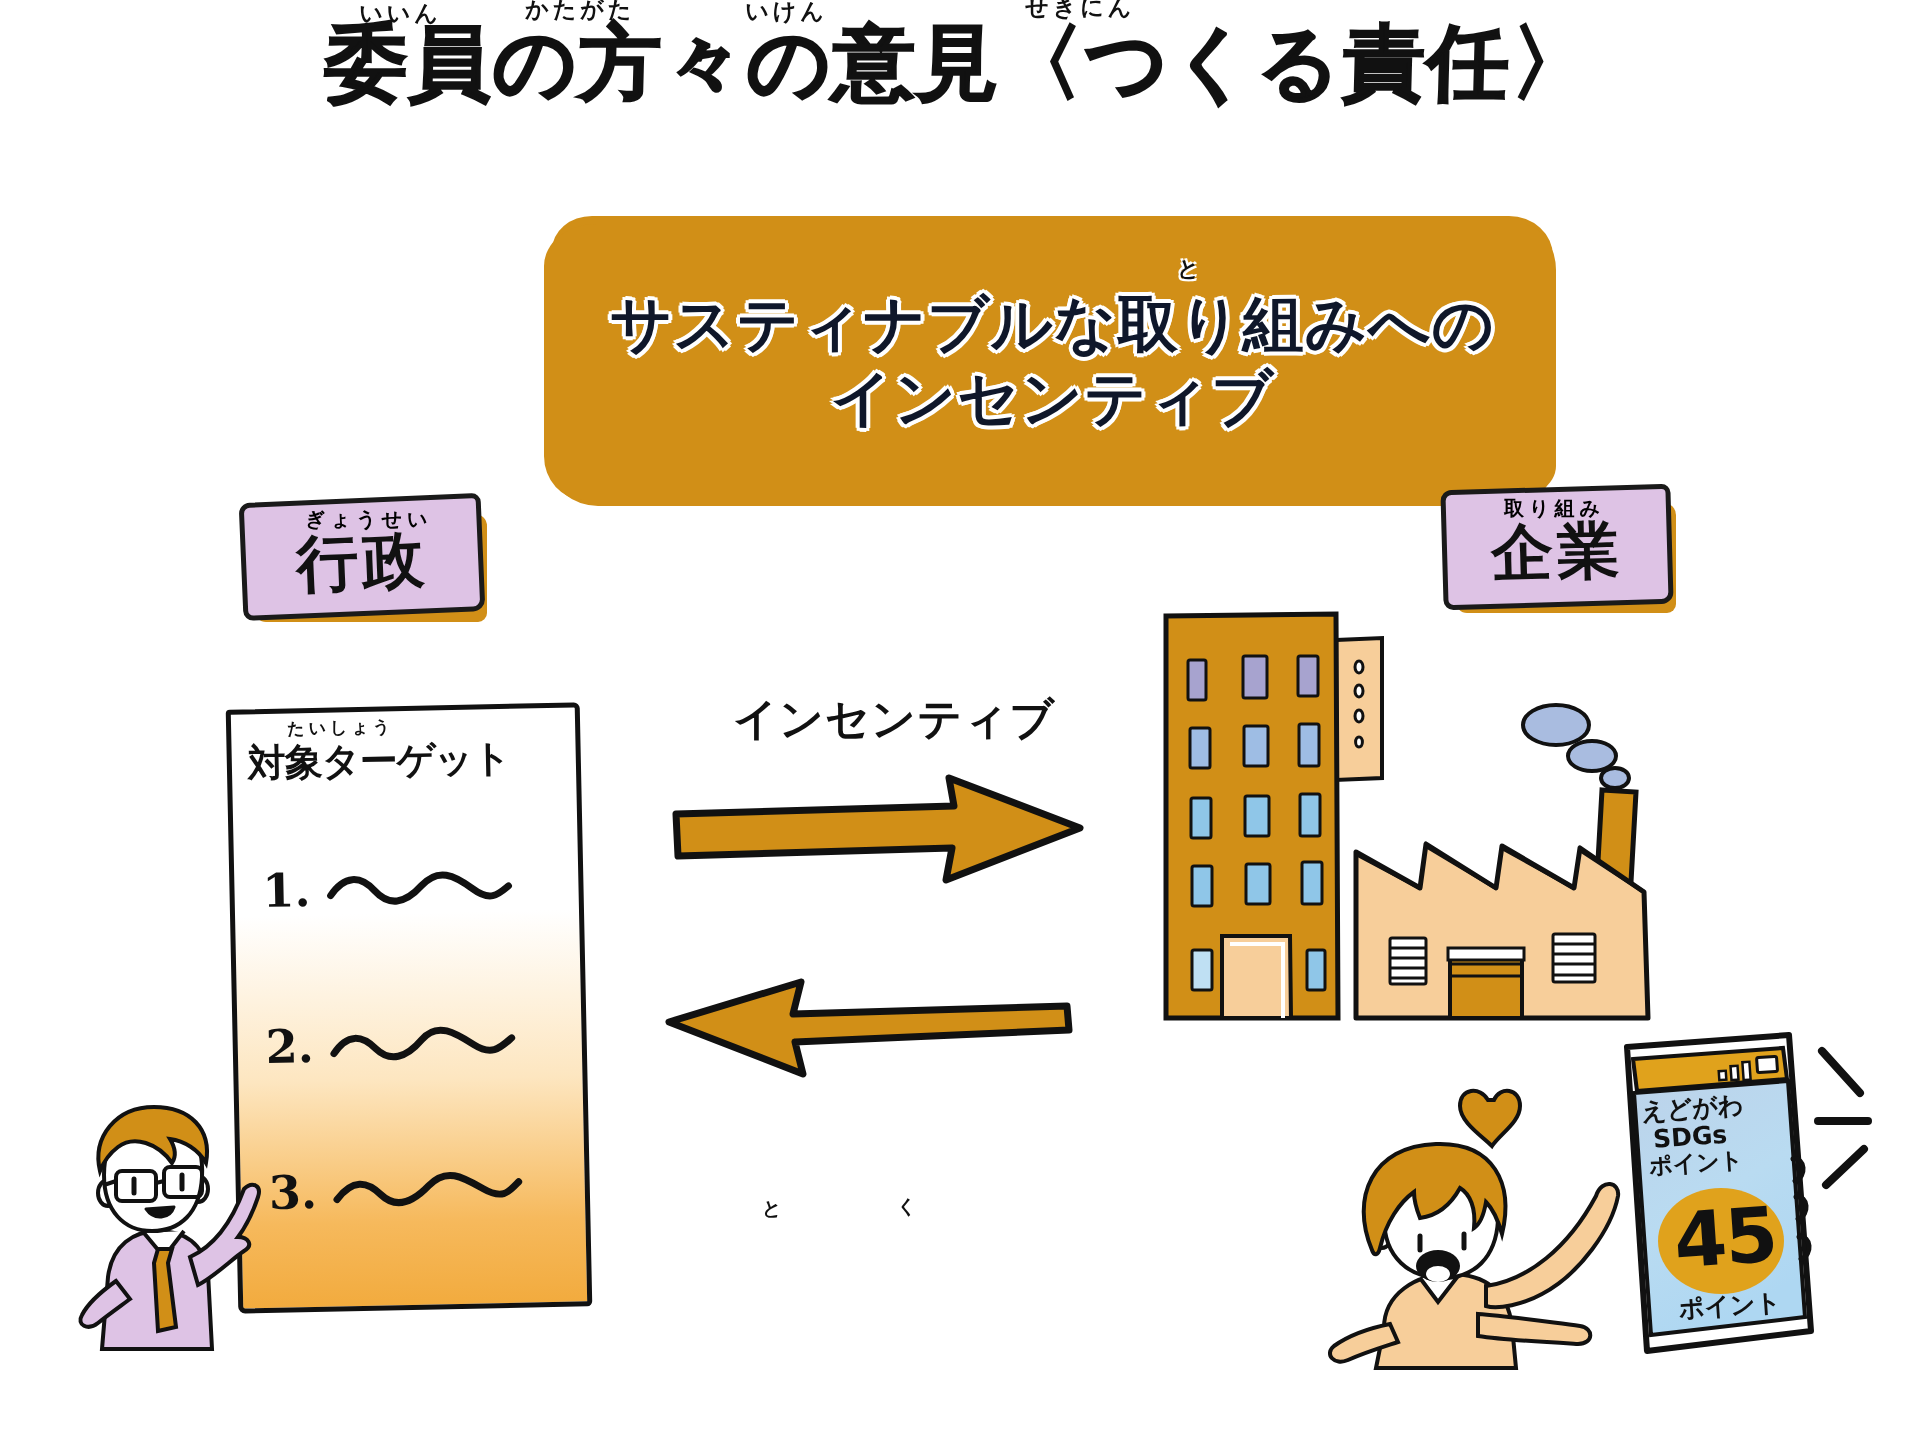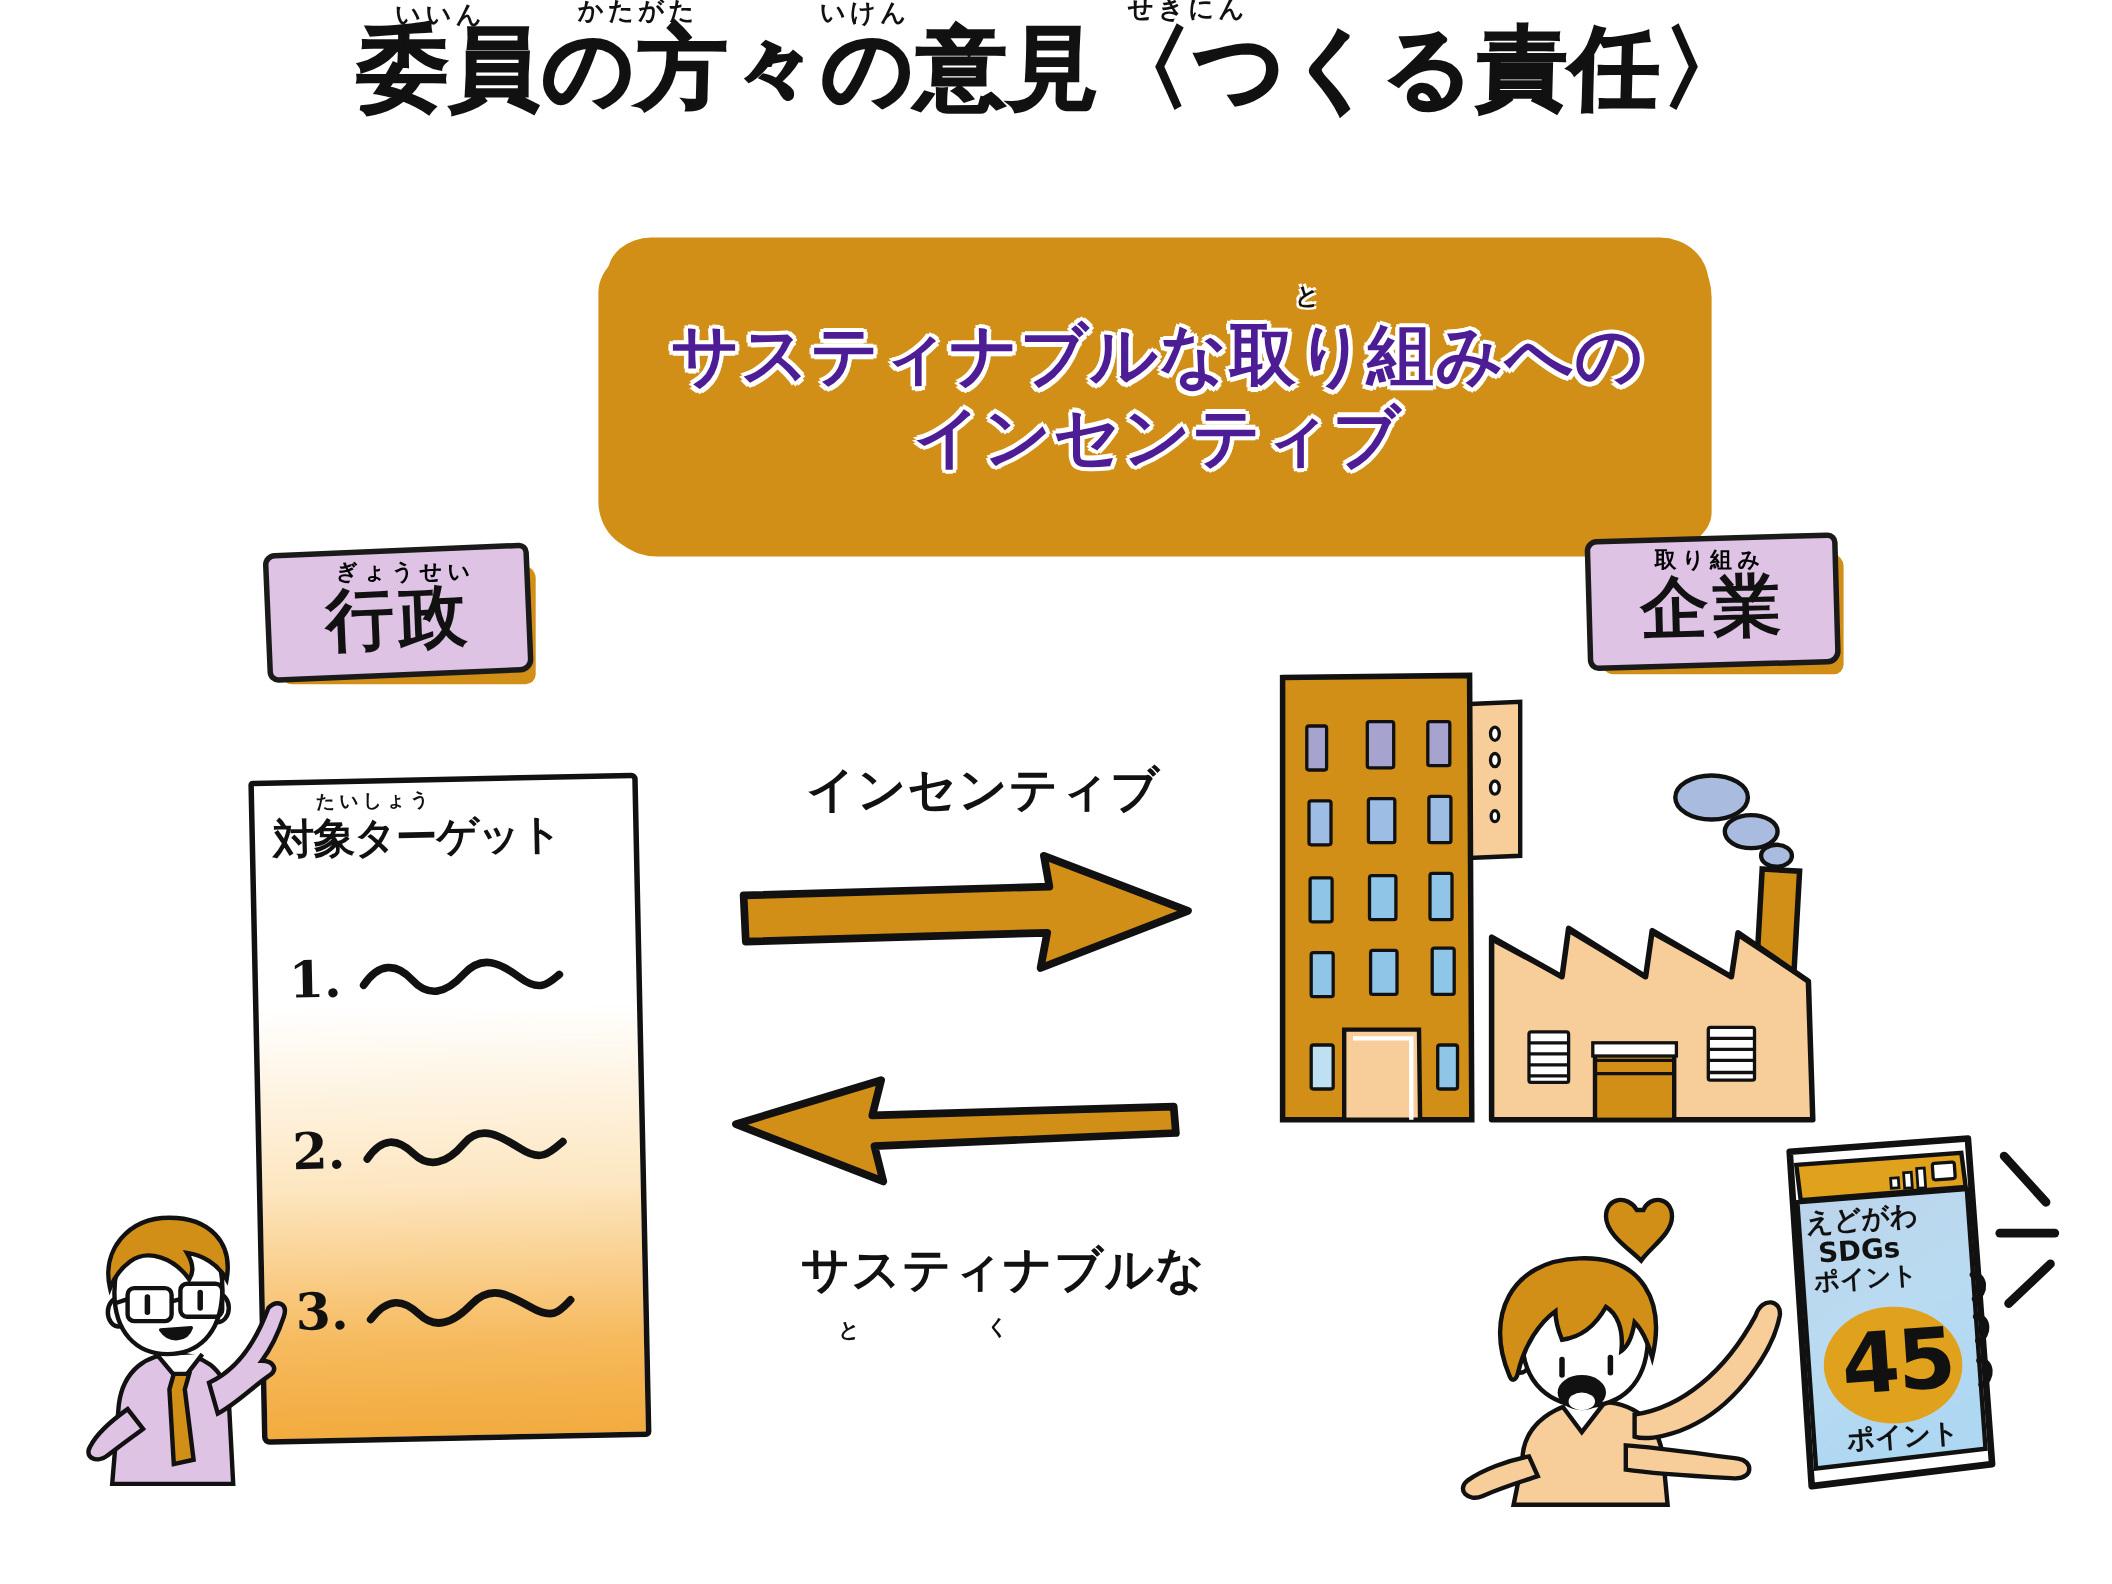--- a/index.html
+++ b/index.html
@@ -51,21 +51,21 @@
     content:"";position:absolute;left:-8px;top:8px;width:1012px;height:276px;
     background:#d18f17;
     border-radius:52px 36px 48px 40px / 42px 46px 34px 44px;
   }
   #banner-text{
     position:absolute;inset:0;
     display:flex;flex-direction:column;justify-content:center;align-items:center;
     z-index:2;
   }
   .banner-line{
-    font-size:61px;font-weight:bold;color:#4c1d95;
+    font-size:61px;font-weight:bold;color:#0f172a;
     letter-spacing:1px;line-height:1.22;white-space:nowrap;
     text-shadow:
       -3px -3px 0 #fff,  3px -3px 0 #fff,
       -3px  3px 0 #fff,  3px  3px 0 #fff,
       -4px  0   0 #fff,  4px  0   0 #fff,
        0   -4px 0 #fff,  0    4px 0 #fff;
     text-align: center;
   }
   .banner-furi{
     position:absolute;font-size:22px;font-weight:bold;color:#111;
@@ -199,21 +199,20 @@
 
   <div class="arrow-cap" style="left:733px;top:690px;">インセンティブ</div>
   <svg class="abs" style="left:670px;top:770px;" width="420" height="120" viewBox="0 0 420 120">
     <path d="M6 44 L 284 36 L 279 8 L 410 58 L 276 110 L 282 78 L 8 86 Z" fill="#d18f17" stroke="#111" stroke-width="7" stroke-linejoin="round" stroke-linecap="round"></path>
   </svg>
 
   <svg class="abs" style="left:655px;top:960px;" width="420" height="130" viewBox="0 0 420 130">
     <path d="M412 46 L 138 54 L 146 22 L 14 62 L 148 114 L 140 82 L 414 70 Z" fill="#d18f17" stroke="#111" stroke-width="7" stroke-linejoin="round" stroke-linecap="round"></path>
   </svg>
   <div class="arrow-cap" style="left:728px;top:1126px;">
-    <div>サスティナブルな</div>
   </div>
   <span class="cap-furi" style="left:762px;top:1196px;">と</span>
   <span class="cap-furi" style="left:897px;top:1194px;">く</span>
 
   <svg class="abs" style="left:1150px;top:600px;" width="540" height="450" viewBox="0 0 540 450">
 
     <g>
       <path d="M186 40 L 232 38 L 232 178 L 186 180 Z" fill="#f7ce9a" stroke="#111" stroke-width="4"></path>
       <ellipse cx="209" cy="67" rx="4" ry="6" fill="#fff" stroke="#111" stroke-width="3"></ellipse>
       <ellipse cx="209" cy="91" rx="4" ry="6" fill="#fff" stroke="#111" stroke-width="3"></ellipse>

